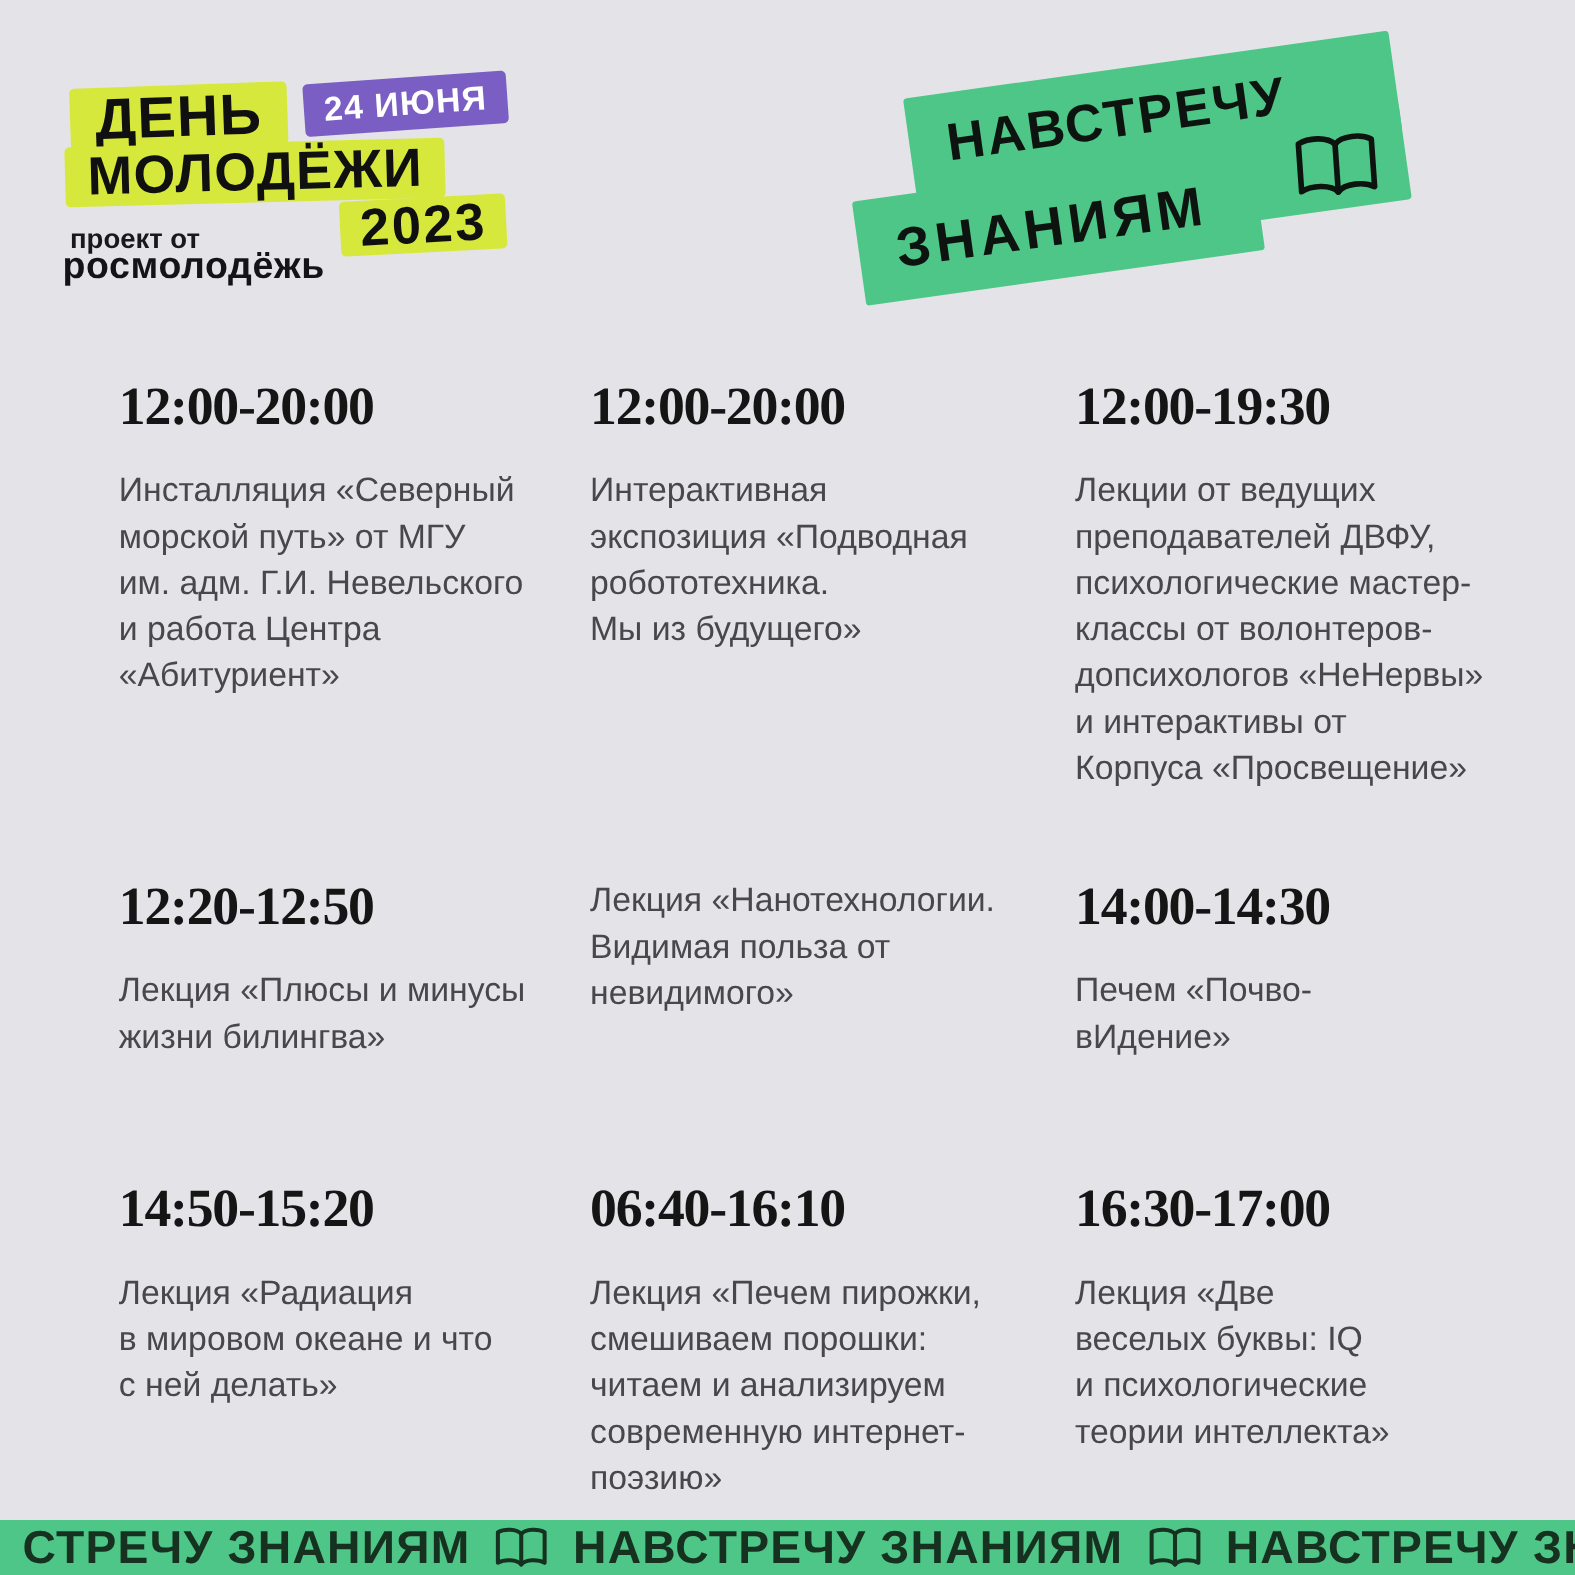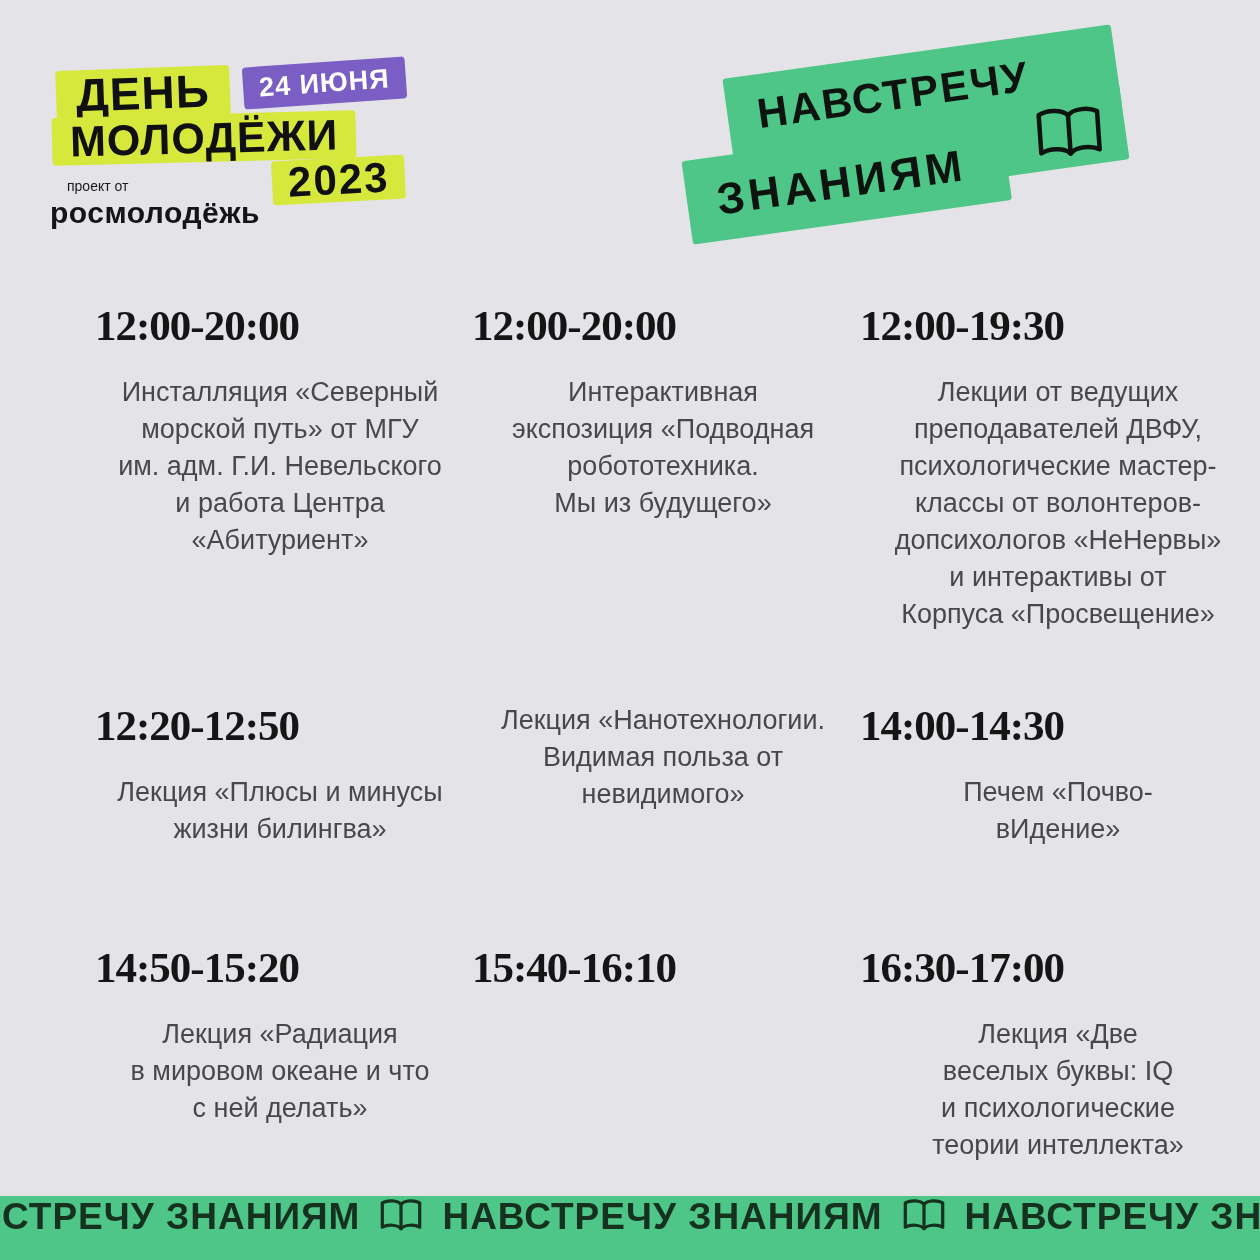--- a/index.html
+++ b/index.html
@@ -25,49 +25,49 @@
   .blk-molod{left:52px;top:114px;height:48px;line-height:48px;font-size:43px;
     padding:0 18px;transform:rotate(-1.5deg);letter-spacing:1px;}
   .blk-year{left:272px;top:158px;height:44px;line-height:44px;font-size:42px;
     padding:0 16px;transform:rotate(-3deg);letter-spacing:2px;}
   .date-badge{
     position:absolute;left:243px;top:62px;height:42px;line-height:42px;
     background:var(--purple);color:#ffffff;font-weight:800;font-size:27px;
     padding:0 16px;border-radius:4px;transform:rotate(-4deg);white-space:nowrap;
     letter-spacing:1px;
   }
-  .project-label{position:absolute;left:67px;top:178px;font-size:14px;
-    font-weight:400;color:#19191c;}
+  .project-label{position:absolute;left:56px;top:178px;font-size:22px;
+    font-weight:700;color:#19191c;}
   .org-name{position:absolute;left:50px;top:196px;font-size:30px;
     font-weight:700;color:#141417;letter-spacing:.5px;}
   
   .know-badge{position:absolute;left:682px;top:42px;width:450px;height:215px;
     transform:rotate(-8deg);transform-origin:50% 50%;}
   .know-bar{position:absolute;background:var(--green);border-radius:3px;}
   .know-bar1{left:52px;top:12px;width:392px;height:82px;}
   .know-bar2{left:0px;top:88px;width:322px;height:84px;}
   .know-bar3{left:318px;top:70px;width:126px;height:78px;}
   .know-line{position:absolute;color:#0d1410;font-weight:900;white-space:nowrap;}
   .know-line1{left:82px;top:28px;font-size:42px;letter-spacing:2px;}
   .know-line2{left:30px;top:106px;font-size:44px;letter-spacing:4px;}
   .know-book{position:absolute;left:352px;top:84px;width:72px;height:58px;
     color:#0d1410;transform:rotate(4deg);}
   
   .cell{position:absolute;}
   .cell-time{font-size:43px;font-weight:900;line-height:48px;
     letter-spacing:-1px;color:var(--ink);margin-bottom:24px;white-space:nowrap;font-family:Liberation Serif, serif;}
   .cell-desc{font-size:27px;line-height:37px;color:var(--desc-ink);
-    white-space:pre-line;text-align:center;}
+    white-space:pre-line;}
   .r1{top:302px;} .r2{top:702px;} .r3{top:944px;}
   .c1{left:95px;width:370px;} .c2{left:472px;width:382px;} .c3{left:860px;width:396px;}
   
   .footer-banner{
-    position:absolute;left:0;bottom:0;width:1260px;height:64px;
-    background:var(--green);overflow:hidden;display:flex;
-    gap:18px;white-space:nowrap;padding-left:2px;
+    position:absolute;left:0;bottom:0;width:1260px;height:44px;
+    background:var(--green);overflow:hidden;display:flex;align-items:center;
+    gap:18px;white-space:nowrap;padding-left:18px;
   }
   .footer-seg{font-size:37px;font-weight:900;color:var(--banner-ink);
     letter-spacing:1px;flex:0 0 auto;}
   .footer-book{width:46px;height:38px;color:var(--banner-ink);flex:0 0 auto;}
 </style>
 </head>
 <body>
 
 <div class="logo">
   <div class="lime-block blk-den">ДЕНЬ</div>
@@ -134,21 +134,26 @@
 вИдение»</div>
   </div>
 
   <div class="cell r3 c1">
     <div class="cell-time">14:50-15:20</div>
     <div class="cell-desc">Лекция «Радиация
 в мировом океане и что
 с ней делать»</div>
   </div>
   <div class="cell r3 c2">
-    <div class="cell-time">15:40-16:10</div>
+    <div class="cell-time">06:40-16:10</div>
+    <div class="cell-desc">Лекция «Печем пирожки,
+смешиваем порошки:
+читаем и анализируем
+современную интернет-
+поэзию»</div>
   </div>
   <div class="cell r3 c3">
     <div class="cell-time">16:30-17:00</div>
     <div class="cell-desc">Лекция «Две
 веселых буквы: IQ
 и психологические
 теории интеллекта»</div>
   </div>
 
 </div>

